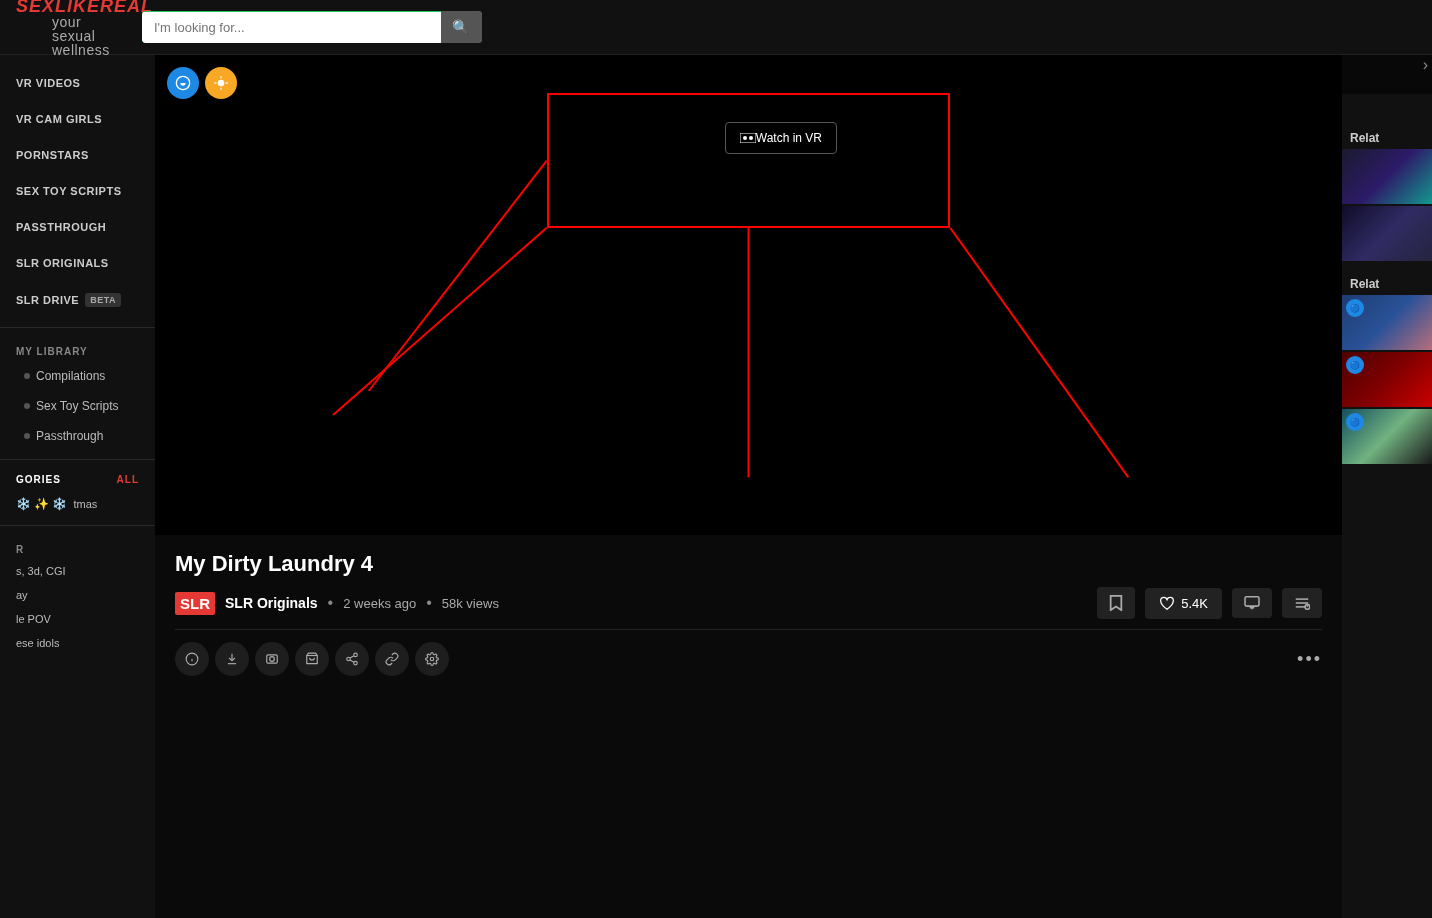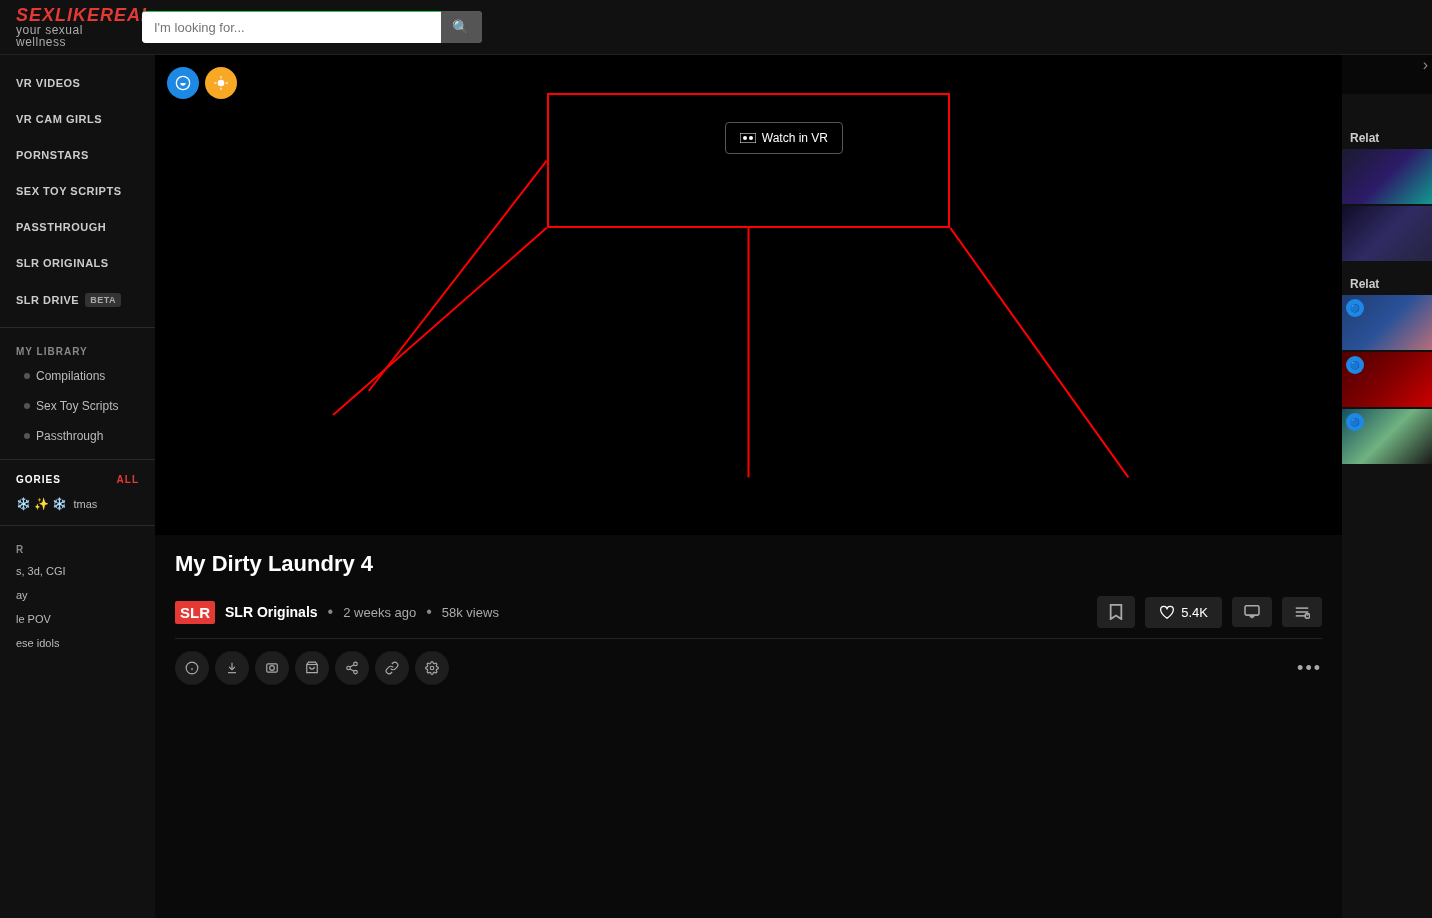--- a/index.html
+++ b/index.html
@@ -19,21 +19,21 @@
     }
     .logo {
       display: flex;
       flex-direction: column;
       line-height: 1;
       width: 110px;
       flex-shrink: 0;
     }
     .logo-top { font-size: 18px; font-weight: 900; letter-spacing: 1px; }
     .logo-top span { color: #e53935; font-style: italic; }
-    .logo-sub { font-size: 12px; color: #aaa; letter-spacing: 0.5px; }
+    .logo-sub { font-size: 14px; color: #aaa; letter-spacing: 0.5px; margin-left: 36px; }
     .search-bar {
       display: flex;
       align-items: center;
       background: #22c55e;
       border-radius: 4px;
       overflow: hidden;
       width: 340px;
     }
     .search-bar input {
       border: none; outline: none;
@@ -193,42 +193,41 @@
       top: 14%;
       left: 48%;
       background: rgba(0,0,0,0.7);
       border: 1px solid #555;
       color: #fff;
       padding: 8px 14px;
       border-radius: 4px;
       font-size: 12px;
       display: flex;
       align-items: center;
-      gap: 6px;
       cursor: pointer;
       white-space: nowrap;
     }
 
     
     .annotation-svg {
       position: absolute;
       top: 0; left: 0;
       width: 100%; height: 100%;
       pointer-events: none;
     }
 
     
     .video-info {
       padding: 16px 20px 8px;
       flex-shrink: 0;
     }
     .video-title {
       font-size: 22px;
       font-weight: 700;
-      margin-bottom: 19px;
+      margin-bottom: 10px;
       color: #fff;
     }
     .video-meta-row {
       display: flex;
       align-items: center;
       justify-content: space-between;
       padding-bottom: 10px;
       border-bottom: 1px solid #222;
     }
     .video-meta-left {

